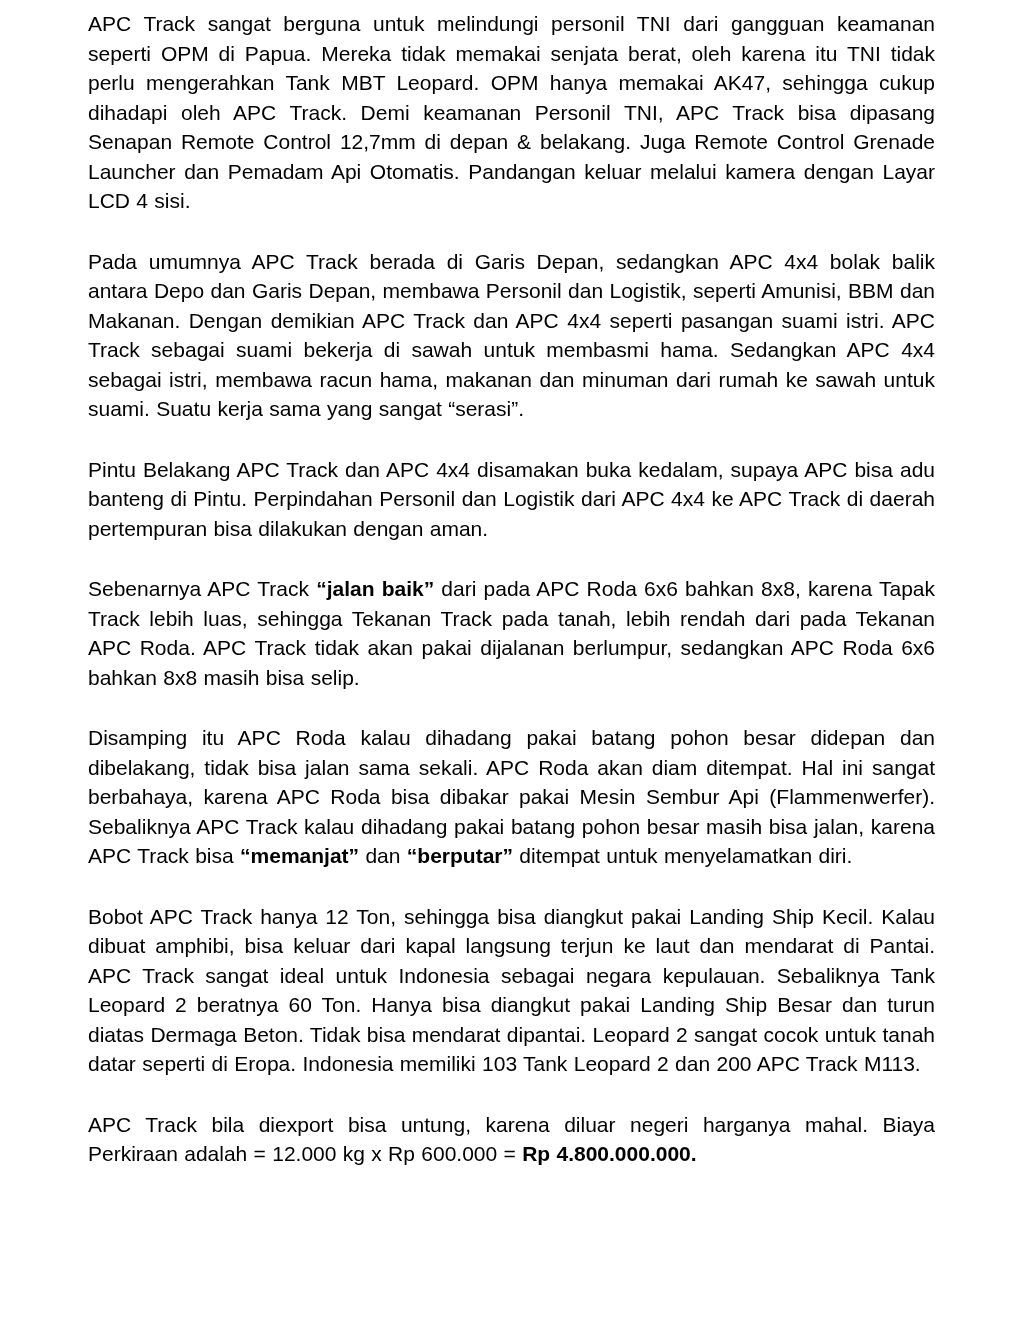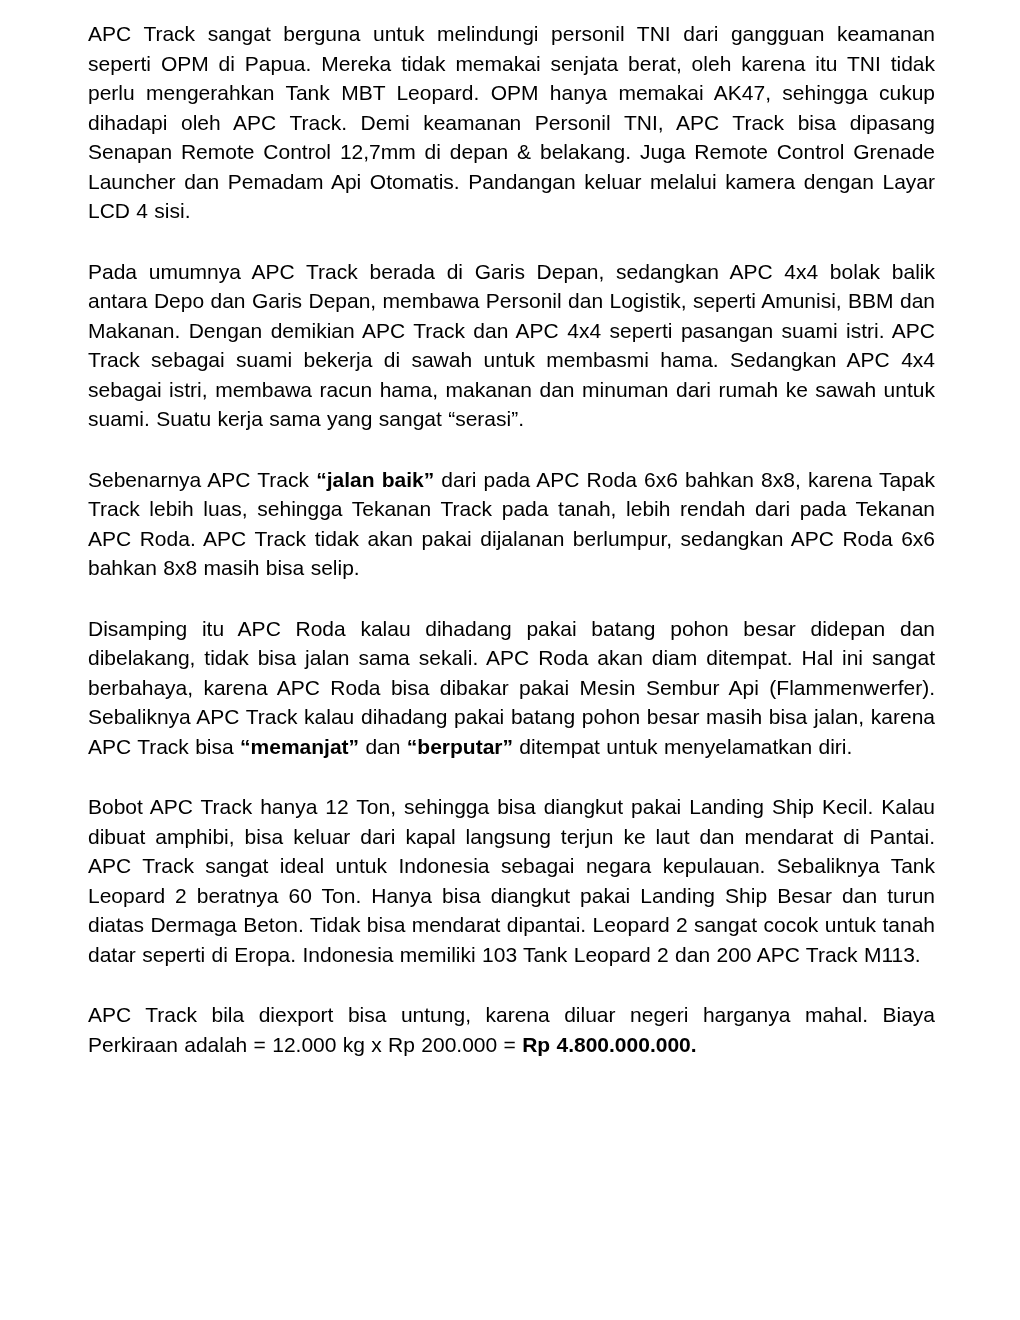--- a/index.html
+++ b/index.html
@@ -6,21 +6,21 @@
     margin: 0;
     padding: 0;
     background: #ffffff;
   }
   .page {
     position: relative;
     width: 1020px;
     height: 1320px;
     background: #ffffff;
     box-sizing: border-box;
-    padding: 19px 85px 0 88px;
+    padding: 9px 85px 0 88px;
     overflow: hidden;
   }
   .doc-body {
     font-family: "Liberation Sans", sans-serif;
     font-size: 21px;
     line-height: 29.5px;
     color: #000000;
     text-align: justify;
     text-justify: inter-word;
     hyphens: none;
@@ -37,18 +37,19 @@
     font-weight: bold;
   }
 </style>
 </head>
 <body>
 
 <div class="page">
   <div class="doc-body">
       <p class="para"><span>APC Track sangat berguna untuk melindungi personil TNI dari gangguan keamanan seperti OPM di Papua. Mereka tidak memakai senjata berat, oleh karena itu TNI tidak perlu mengerahkan Tank MBT Leopard. OPM hanya memakai AK47, sehingga cukup dihadapi oleh APC Track. Demi keamanan Personil TNI, APC Track bisa dipasang Senapan Remote Control 12,7mm di depan &amp; belakang. Juga Remote Control Grenade Launcher dan Pemadam Api Otomatis. Pandangan keluar melalui kamera dengan Layar LCD 4 sisi.</span></p>
       <p class="para"><span>Pada umumnya APC Track berada di Garis Depan, sedangkan APC 4x4 bolak balik antara Depo dan Garis Depan, membawa Personil dan Logistik, seperti Amunisi, BBM dan Makanan. Dengan demikian APC Track dan APC 4x4 seperti pasangan suami istri. APC Track sebagai suami bekerja di sawah untuk membasmi hama. Sedangkan APC 4x4 sebagai istri, membawa racun hama, makanan dan minuman dari rumah ke sawah untuk suami. Suatu kerja sama yang sangat “serasi”.</span></p>
+      <p class="para"><span>Pintu Belakang APC Track dan APC 4x4 disamakan buka kedalam, supaya APC bisa adu banteng di Pintu. Perpindahan Personil dan Logistik dari APC 4x4 ke APC Track di daerah pertempuran bisa dilakukan dengan aman.</span></p>
       <p class="para"><span>Sebenarnya APC Track </span><b>“jalan baik”</b><span> dari pada APC Roda 6x6 bahkan 8x8, karena Tapak Track lebih luas, sehingga Tekanan Track pada tanah,  lebih rendah dari pada Tekanan APC Roda. APC Track tidak akan pakai dijalanan berlumpur, sedangkan APC Roda 6x6 bahkan 8x8 masih bisa selip.</span></p>
       <p class="para"><span>Disamping itu APC Roda kalau dihadang pakai batang pohon besar didepan dan dibelakang, tidak bisa jalan sama sekali. APC Roda akan diam ditempat. Hal ini sangat berbahaya, karena APC Roda bisa dibakar pakai Mesin Sembur Api (Flammenwerfer). Sebaliknya APC Track kalau dihadang pakai batang pohon besar masih bisa jalan, karena APC Track bisa </span><b>“memanjat”</b><span> dan </span><b>“berputar”</b><span> ditempat untuk menyelamatkan diri.</span></p>
       <p class="para"><span>Bobot APC Track hanya 12 Ton, sehingga bisa diangkut pakai Landing Ship Kecil. Kalau dibuat amphibi, bisa keluar dari kapal langsung terjun ke laut dan mendarat di Pantai. APC Track sangat ideal untuk Indonesia sebagai negara kepulauan. Sebaliknya Tank Leopard 2 beratnya 60 Ton. Hanya bisa diangkut pakai Landing Ship Besar dan turun diatas Dermaga Beton. Tidak bisa mendarat dipantai.  Leopard 2 sangat cocok untuk tanah datar seperti di Eropa. Indonesia memiliki 103 Tank Leopard 2 dan 200 APC Track M113.</span></p>
-      <p class="para"><span>APC Track bila diexport bisa untung, karena diluar negeri harganya mahal. Biaya Perkiraan adalah = 12.000 kg x Rp 200.000 = </span><b>Rp 4.800.000.000.</b></p>
+      <p class="para"><span>APC Track bila diexport bisa untung, karena diluar negeri harganya mahal. Biaya Perkiraan adalah = 12.000 kg x Rp 600.000 = </span><b>Rp 4.800.000.000.</b></p>
     </div>
 </div>
 
 </body></html>

